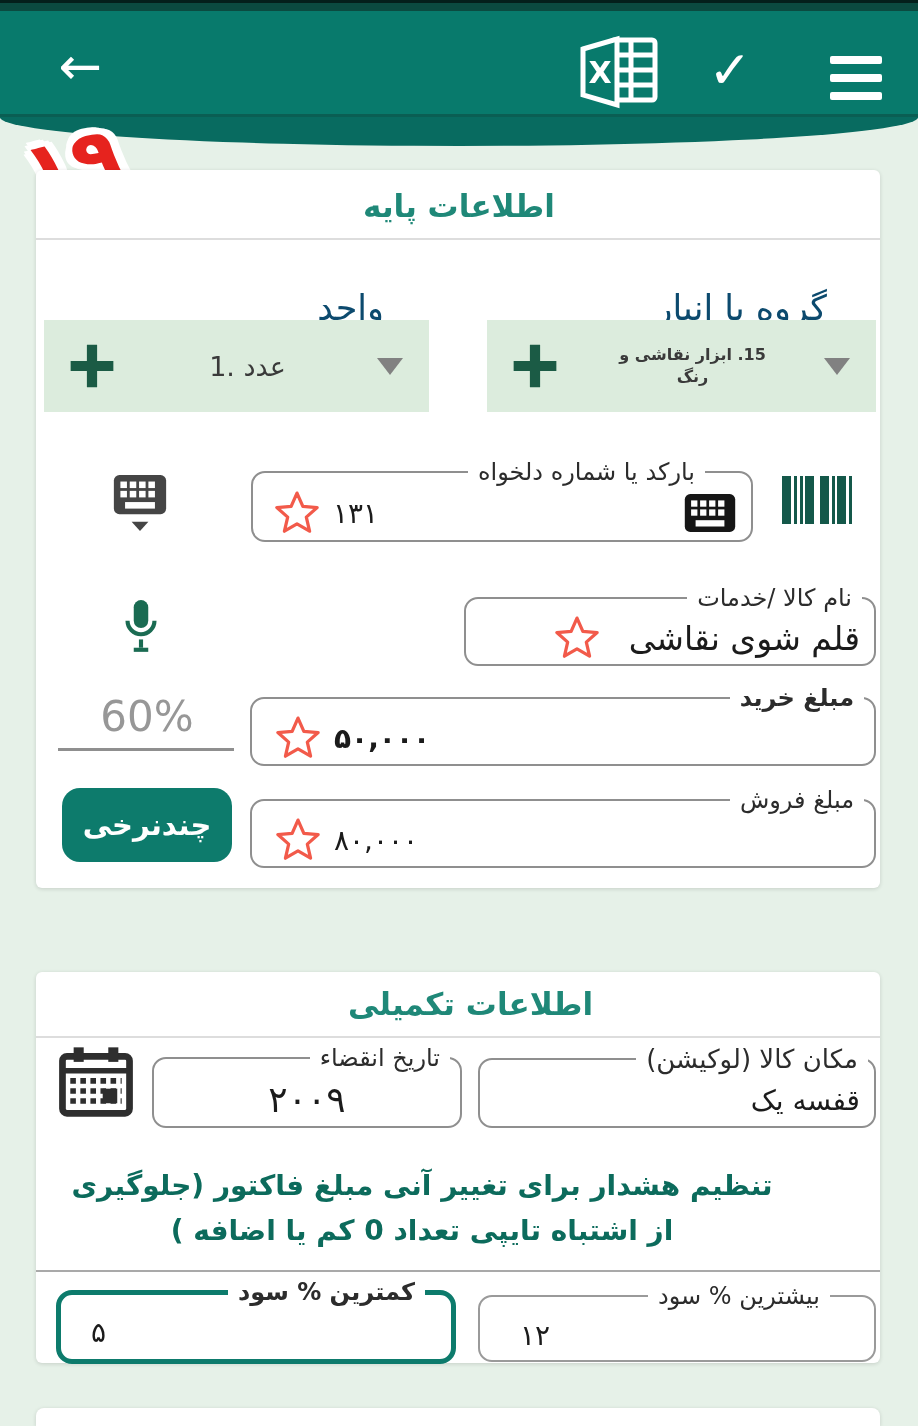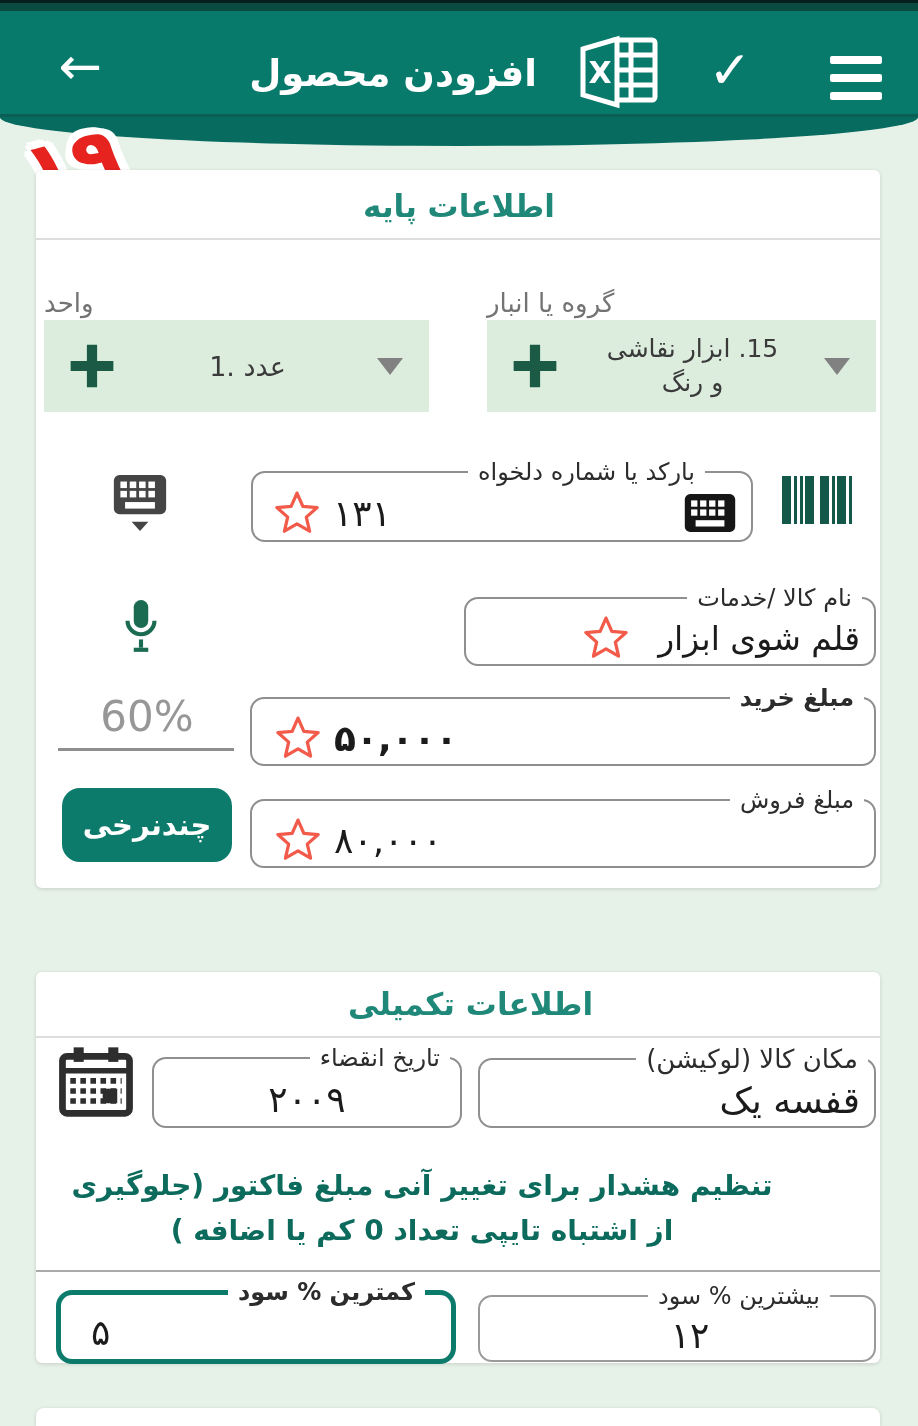--- a/index.html
+++ b/index.html
@@ -38,36 +38,36 @@
   .card1 { top:170px; height:718px; }
   .card2 { top:972px; height:391px; }
   .card3 { top:1408px; height:18px; border-radius:8px 8px 0 0; }
 
   .card-title { position:absolute; left:0; width:100%; text-align:center;
                 font-size:31px; font-weight:bold; color:#1f8878; }
   .hdiv { position:absolute; left:0; width:100%; height:2px; background:#ddd; }
   .hdiv2{ position:absolute; left:0; width:100%; height:2px; background:#a9a9a9; }
 
   
-  .dd-label { position:absolute; font-size:26px; color:#737373; }
+  .dd-label { position:absolute; font-size:35px; color:#0c4a6e; text-align:right; }
   .dd { position:absolute; height:92px; background:#dcecdd; display:flex; align-items:center;
         cursor:pointer; }
   .dd .plus  { flex:0 0 auto; margin-left:22px; }
   .dd .dd-val{ flex:1; text-align:center; color:#3a3a3a; }
   .dd .caret { flex:0 0 auto; width:0; height:0; margin-right:26px;
                border-left:13px solid transparent; border-right:13px solid transparent;
                border-top:17px solid #818181; }
 
   
   fieldset.f { position:absolute; border:2px solid #8f8f8f; border-radius:14px;
                min-inline-size:0; background:#fff; }
   fieldset.f legend { padding:0 10px; font-size:24px; color:#2c2c2c; white-space:nowrap; }
   .fv { position:absolute; left:14px; right:14px; top:0; bottom:0;
         display:flex; align-items:center; gap:10px; }
-  .val { font-size:36px; color:#1b1b1b; }
+  .val { font-size:28px; color:#1b1b1b; }
   .star { width:52px; height:52px; flex:0 0 auto; cursor:pointer; }
 
   .f-min { border:5px solid #0d7b6c !important; border-radius:16px !important; }
   .f-min legend { color:#1ba18b; font-size:26px; font-weight:bold; }
 
   .pct   { position:absolute; left:62px; width:170px; top:692px; text-align:center;
            font-size:42px; color:#979797; }
   .pct-line { position:absolute; left:58px; width:176px; top:748px; height:3px; background:#8f8f8f; }
 
   .btn-multi { position:absolute; left:62px; top:788px; width:170px; height:74px;
@@ -83,21 +83,20 @@
 <body>
 
 <div class="screen">
 
   <div class="topline"></div>
   <div class="statusbar"></div>
   <div class="appbar"></div>
   <div class="curve"></div>
 
   <div class="back-arrow">←</div>
-  <div class="bar-title">افزودن محصول</div>
 
   <svg class="excel-ic" viewBox="0 0 92 80">
     <g fill="none" stroke="#fff" stroke-width="5">
       <rect x="36" y="8" width="44" height="60" rx="3"></rect>
       <line x1="36" y1="23" x2="80" y2="23"></line>
       <line x1="36" y1="38" x2="80" y2="38"></line>
       <line x1="36" y1="53" x2="80" y2="53"></line>
       <line x1="56" y1="8" x2="56" y2="68"></line>
     </g>
     <polygon points="8,17 42,7 42,73 8,63" fill="#087a6c" stroke="#fff" stroke-width="5"></polygon>
@@ -127,21 +126,21 @@
       <path d="M28 5 V51 M5 28 H51" stroke="#1b5b45" stroke-width="11"></path>
     </svg>
     <span class="dd-val" style="font-size:27px;">1. عدد</span>
     <span class="caret"></span>
   </div>
 
   <div class="dd" style="left:487px; top:320px; width:389px;">
     <svg class="plus" width="52" height="52" viewBox="0 0 56 56">
       <path d="M28 5 V51 M5 28 H51" stroke="#1b5b45" stroke-width="11"></path>
     </svg>
-    <span class="dd-val" style="font-size:25px; line-height:1.35; max-width:180px; margin:12px auto; direction:rtl;">15. ابزار نقاشی و رنگ</span>
+    <span class="dd-val" style="font-size:16px; line-height:1.35; max-width:180px; margin:12px auto; direction:rtl;font-weight:bold;">15. ابزار نقاشی و رنگ</span>
     <span class="caret"></span>
   </div>
 
   <svg class="icon-abs" style="left:112px; top:472px;" width="56" height="62" viewBox="0 0 60 64">
     <rect x="2" y="2" width="56" height="42" rx="6" fill="#454545"></rect>
     <g fill="#fff">
       <rect x="9" y="9" width="7" height="7"></rect>
         <rect x="19" y="9" width="7" height="7"></rect>
       <rect x="29" y="9" width="7" height="7"></rect>
         <rect x="39" y="9" width="7" height="7"></rect>
@@ -198,21 +197,21 @@
     <line x1="13" y1="50" x2="27" y2="50" stroke="#1a6b52" stroke-width="4"></line>
   </svg>
 
 
   <fieldset class="f" dir="rtl" style="left:464px; top:584px; width:412px; height:82px;">
     <legend style="margin-right:12px;">نام کالا /خدمات</legend>
     <div class="fv" dir="ltr" style="justify-content:flex-end; gap:26px;">
       <svg class="star" viewBox="0 0 24 24">
         <path d="M12 2.8 L14.7 8.9 21.3 9.5 16.3 13.9 17.8 20.4 12 17 6.2 20.4 7.7 13.9 2.7 9.5 9.3 8.9 Z" fill="none" stroke="#f25a4a" stroke-width="1.5" stroke-linejoin="round"></path>
       </svg>
-      <span class="val" style="font-size:33px;">قلم شوی ابزار</span>
+      <span class="val" style="font-size:33px;">قلم شوی نقاشی</span>
     </div>
   </fieldset>
 
   <div class="pct">60%</div>
   <div class="pct-line"></div>
 
   <fieldset class="f" dir="rtl" style="left:250px; top:684px; width:626px; height:82px;font-weight:bold;">
     <legend style="margin-right:10px;">مبلغ خرید</legend>
     <div class="fv" dir="ltr" style="left:20px;">
       <svg class="star" viewBox="0 0 24 24">
@@ -265,21 +264,21 @@
       <span class="val">قفسه یک</span>
     </div>
   </fieldset>
 
   <div class="warning">تنظیم هشدار برای تغییر آنی مبلغ فاکتور (جلوگیری از اشتباه تایپی تعداد 0 کم یا اضافه )</div>
 
   <div class="hdiv2" style="top:1270px; left:36px; width:844px;"></div>
 
   <fieldset class="f" dir="rtl" style="left:478px; top:1282px; width:398px; height:80px; border-color:#9a9a9a;padding-left:8px;">
     <legend style="margin-right:44px;">بیشترین % سود</legend>
-    <div class="fv" dir="ltr" style="left:40px;justify-content:center;">
+    <div class="fv" dir="ltr" style="left:40px;">
       <span class="val">۱۲</span>
     </div>
   </fieldset>
 
   <fieldset class="f f-min" dir="rtl" style="left:56px; top:1278px; width:400px; height:86px;">
     <legend style="margin-right:26px;">کمترین % سود</legend>
     <div class="fv" dir="ltr" style="left:30px;">
       <span class="val">۵</span>
     </div>
   </fieldset>

